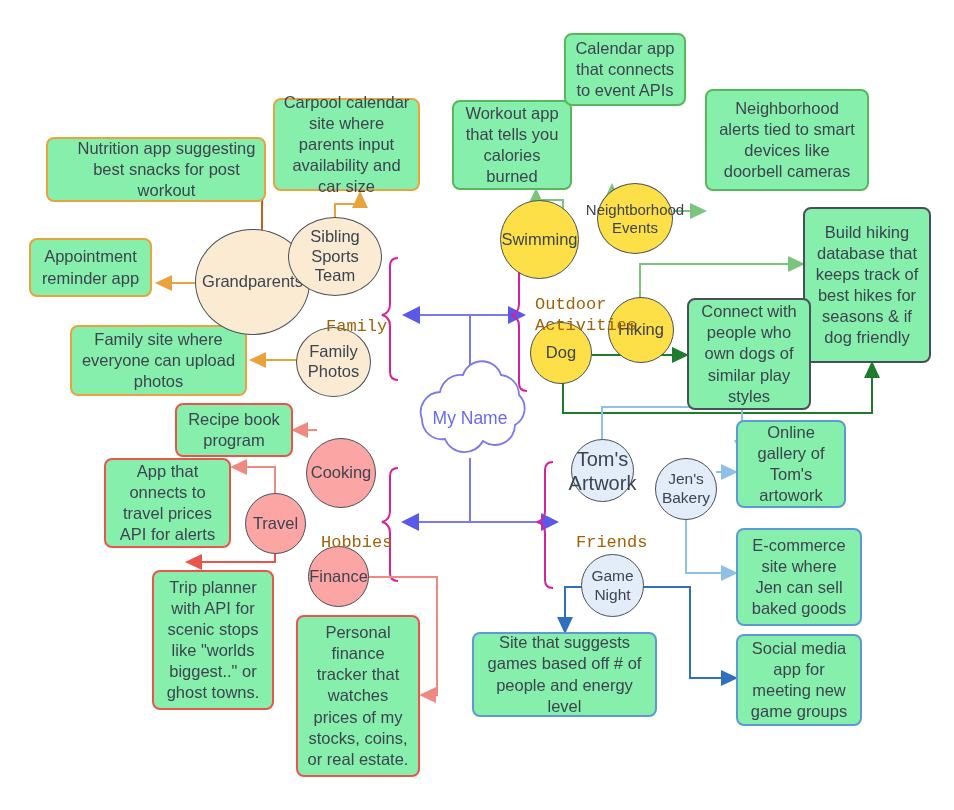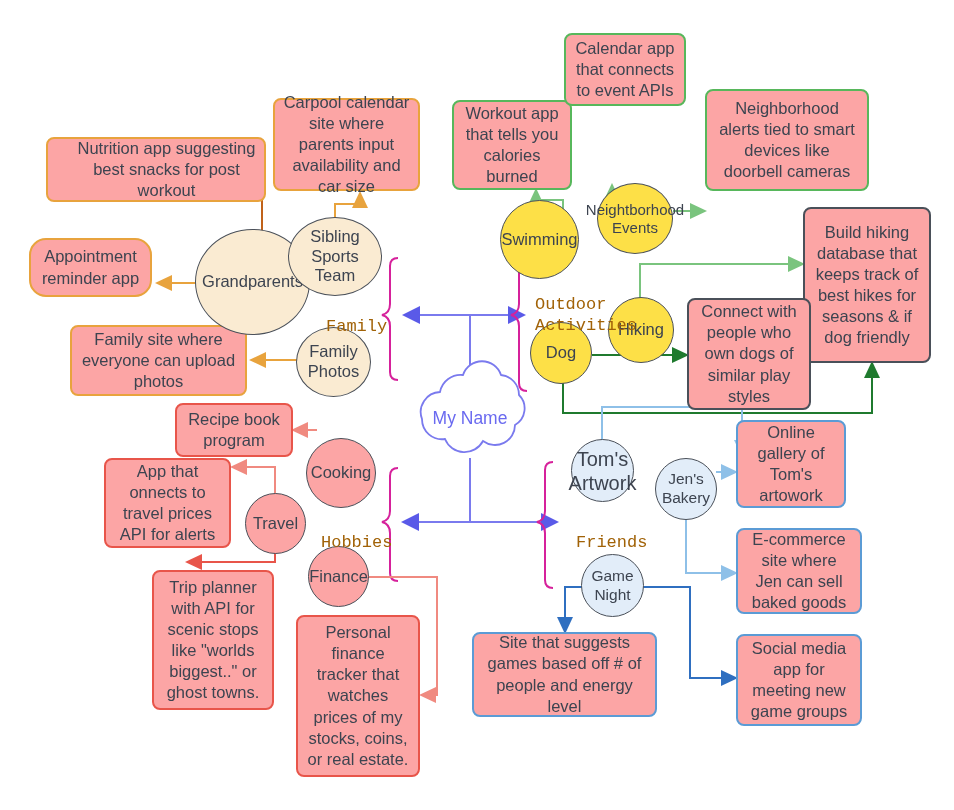--- a/index.html
+++ b/index.html
@@ -4,21 +4,21 @@
 <title>Mind Map</title>
 <style>
   html,body{margin:0;padding:0;background:#ffffff;}
   body{font-family:"Liberation Sans","DejaVu Sans",sans-serif;}
   #canvas{position:relative;width:954px;height:810px;background:#ffffff;overflow:hidden;}
   #wires{position:absolute;left:0;top:0;width:954px;height:810px;pointer-events:none;}
 
   .node{position:absolute;box-sizing:border-box;display:flex;align-items:center;
         justify-content:center;text-align:center;color:#3d4450;}
   
-  .box{border-radius:8px;border-width:2px;border-style:solid;background:#fca5a5;
+  .box{border-radius:8px;border-width:2px;border-style:solid;background:#86efac;
        font-size:16.5px;line-height:1.28;padding:6px 8px;}
   .box.orange{border-color:#e8a33d;}
   .box.green{border-color:#57b75b;}
   .box.gray{border-color:#4a5059;}
   .box.red{border-color:#e8554a;}
   .box.blue{border-color:#5b9bd5;}
 
   
   .circ{border-radius:50%;border:1.6px solid #4a5059;font-size:16.5px;line-height:1.2;}
   .circ.cream{background:#faebd2;}
@@ -133,21 +133,21 @@
                a21,21 0 0 1 -38,-2
                a20,20 0 0 1 -23,-20
                a20,20 0 0 1 18,-27 z" fill="#ffffff" stroke="#7a7aee" stroke-width="1.8"></path>
     </g>
   </svg>
 
   <div class="node box orange" style="left:46px;top:137px;width:220px;height:65px;padding-left:29px;">
     <span>Nutrition app suggesting best snacks for post workout</span>
   </div>
 
-  <div class="node box orange" style="left:29px;top:238px;width:123px;height:59px;border-radius:17px;">
+  <div class="node box orange" style="left:29px;top:238px;width:123px;height:59px;">
     <span>Appointment reminder app</span>
   </div>
 
   <div class="node box orange" style="left:273px;top:98px;width:147px;height:93px;">
     <span>Carpool calendar site where parents input availability and car size</span>
   </div>
 
   <div class="node box orange" style="left:70px;top:325px;width:177px;height:71px;">
     <span>Family site where everyone can upload photos</span>
   </div>
@@ -242,21 +242,21 @@
   </div>
 
   <div class="cat" style="left:321px;top:513px;">
     <span>Hobbies</span>
   </div>
 
   <div class="node box blue" style="left:736px;top:420px;width:110px;height:88px;">
     <span>Online gallery of Tom's artowork</span>
   </div>
 
-  <div class="node box blue" style="left:736px;top:528px;width:126px;height:86px;">
+  <div class="node box blue" style="left:736px;top:528px;width:126px;height:98px;">
     <span>E-commerce site where Jen can sell baked goods</span>
   </div>
 
   <div class="node box blue" style="left:472px;top:632px;width:185px;height:85px;">
     <span>Site that suggests games based off # of people and energy level</span>
   </div>
 
   <div class="node box blue" style="left:736px;top:634px;width:126px;height:92px;">
     <span>Social media app for meeting new game groups</span>
   </div>

